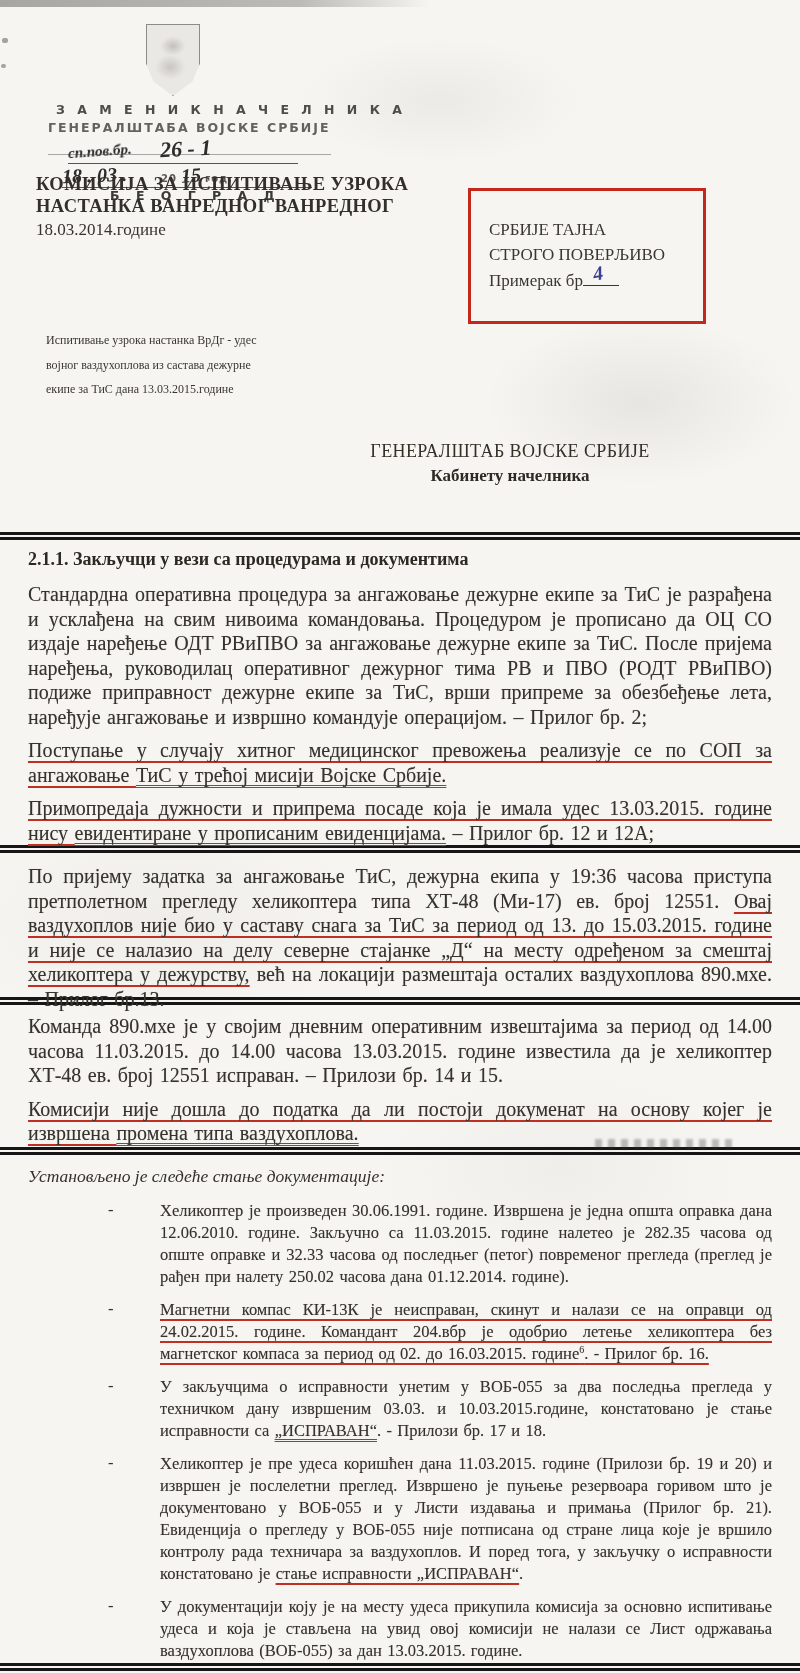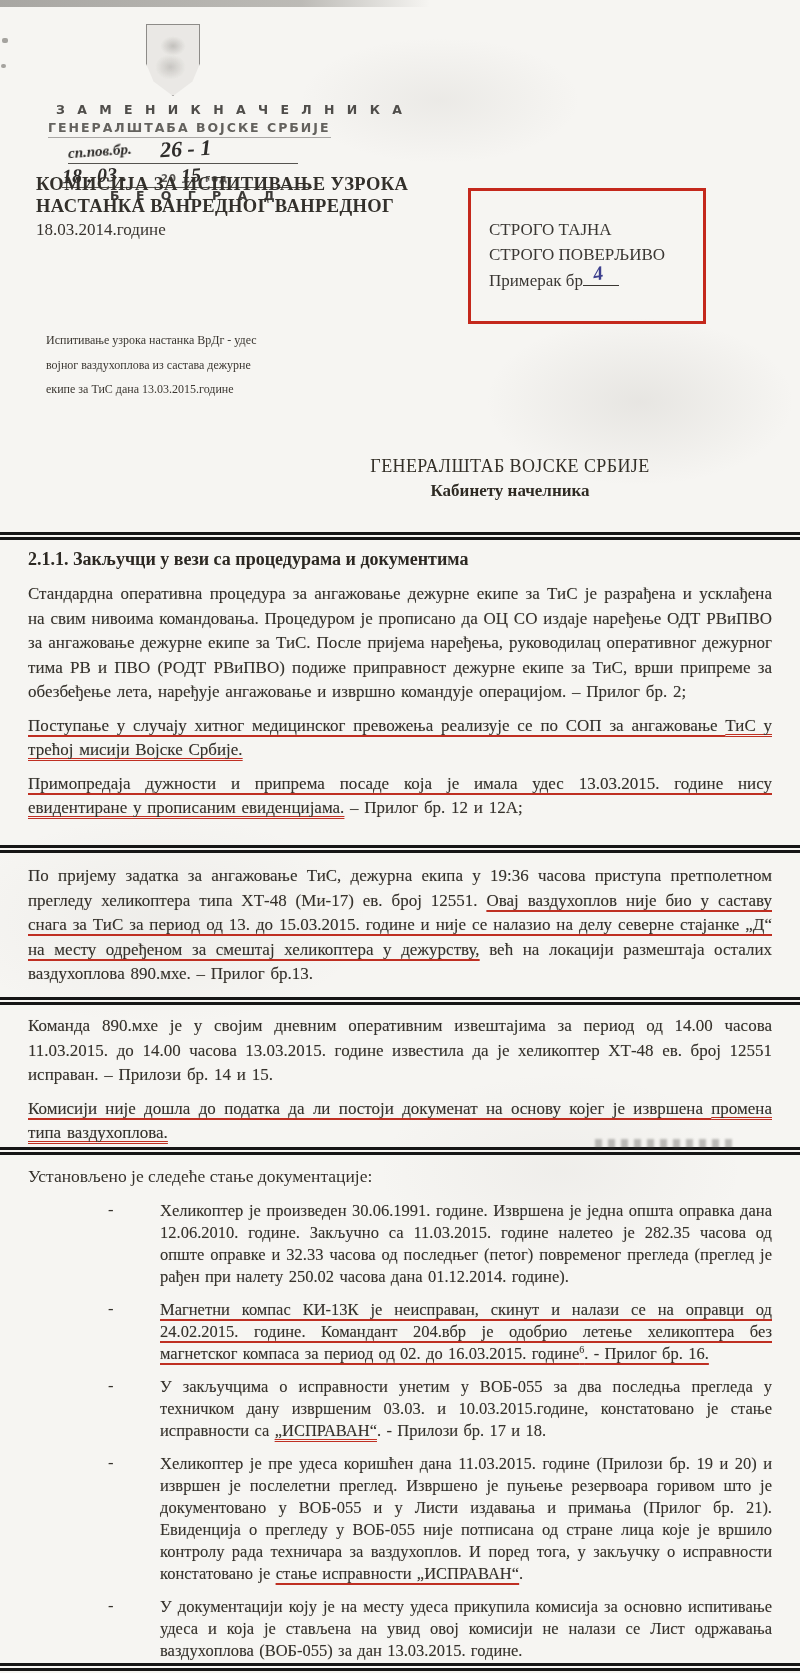--- a/index.html
+++ b/index.html
@@ -23,21 +23,21 @@
   .shield{position:absolute;left:106px;top:6px;width:52px;height:70px;
     background:
       radial-gradient(18px 14px at 50% 30%, rgba(120,117,112,.35), transparent 70%),
       radial-gradient(22px 18px at 45% 60%, rgba(120,117,112,.30), transparent 70%),
       rgba(200,197,192,.25);
     border:1.5px solid rgba(110,108,104,.75);
     clip-path:polygon(0 0,100% 0,100% 55%,86% 80%,50% 100%,14% 80%,0 55%);}
   .stamp-line{font-family:"DejaVu Sans","Liberation Sans",sans-serif;font-weight:700;
     color:#4f4d4a;letter-spacing:4px;font-size:12.5px;white-space:nowrap;}
   .stamp-l1{position:absolute;left:16px;top:84px;}
-  .stamp-l2{position:absolute;left:8px;top:102px;color:#64625e;letter-spacing:2px;border-bottom:1px solid rgba(90,88,85,.5);padding-bottom:2px;}
+  .stamp-l2{position:absolute;left:8px;top:102px;color:#64625e;letter-spacing:2px;border-bottom:1px solid rgba(90,88,85,.5);padding-bottom:19px;}
   .hw{font-style:italic;font-weight:700;color:#2f2d2b;}
   .hw-row1{position:absolute;left:28px;top:118px;width:230px;border-bottom:1.5px solid #55534f;padding-bottom:1px;}
   .scribble{font-size:15px;transform:rotate(-4deg);display:inline-block;filter:blur(.4px);}
   .hw-num{font-size:22px;transform:rotate(-3deg);display:inline-block;margin-left:24px;}
   .hw-row2{position:absolute;left:22px;top:146px;width:250px;border-bottom:1.5px solid #55534f;padding-bottom:0;}
   .hw-date{font-size:20px;transform:rotate(-2deg);display:inline-block;}
   .print-small{font-family:"DejaVu Sans",sans-serif;font-size:10px;font-weight:700;color:#5a5854;letter-spacing:1px;}
   .hw-year{font-size:20px;transform:rotate(-4deg);display:inline-block;}
   .stamp-city{position:absolute;left:60px;top:170px;font-family:"DejaVu Sans",sans-serif;
     font-weight:700;font-size:12.5px;letter-spacing:6px;color:#3c3a37;padding-left:10px;}
@@ -50,40 +50,40 @@
   
   .redbox{position:absolute;left:468px;top:188px;width:214px;height:104px;
     border:3px solid #c4281c;padding:26px 0 0 18px;box-sizing:content-box;}
   .redbox-line{font-size:17px;line-height:25px;color:#3a3733;}
   .copy-blank{display:inline-block;width:36px;border-bottom:1.5px solid #3a3733;position:relative;height:18px;vertical-align:baseline;}
   .copy-num{position:absolute;left:10px;top:-6px;font-style:italic;font-weight:700;font-size:20px;
     color:#3c3f8d;transform:rotate(-10deg);}
 
   
   .subject{position:absolute;left:46px;top:328px;font-size:12px;line-height:24.5px;color:#3a3630;}
-  .recipient{position:absolute;left:330px;top:441px;width:360px;text-align:center;margin-top:15px;}
+  .recipient{position:absolute;left:330px;top:441px;width:360px;text-align:center;}
   .recip-1{font-size:18px;letter-spacing:.4px;color:#343028;}
   .recip-2{font-size:17px;font-weight:700;margin-top:4px;color:#2f2b24;}
 
   
   .sep{position:absolute;left:0;width:800px;height:2px;
     border-top:3px solid #161616;border-bottom:3px solid #161616;}
   .smudge{position:absolute;left:595px;top:1139px;width:140px;height:10px;opacity:.55;filter:blur(1px);
     background:repeating-linear-gradient(90deg, rgba(55,53,50,.55) 0 7px, transparent 7px 13px);}
 
   
   .flowsec{position:absolute;left:28px;width:744px;}
   .heading{font-size:18px;font-weight:700;color:#2c2822;margin:0 0 12px 0;}
-  .para{font-size:17px;line-height:24.5px;text-align:justify;text-align-last:left;
+  .para{font-size:20px;line-height:24.5px;text-align:justify;text-align-last:left;
     margin:0 0 9px 0;color:#36322c;word-spacing:1.5px;text-shadow:0 0 .7px rgba(60,56,50,.35);}
   .u{text-decoration-line:underline;text-decoration-color:#bf2f22;text-decoration-thickness:2px;
      text-underline-offset:4px;text-decoration-skip-ink:none;}
   .u2{text-decoration-line:underline;text-decoration-style:double;text-decoration-color:#bf2f22;
      text-decoration-thickness:1px;text-underline-offset:3px;text-decoration-skip-ink:none;}
-  .intro{font-size:17.5px;margin:0 0 13px 0;color:#34302a;}
+  .intro{font-size:17.5px;margin:0 0 13px 0;color:#34302a;font-style:italic;}
   .bullet{display:flex;margin:0 0 11px 0;}
   .bullet .dash{width:132px;box-sizing:border-box;padding-left:80px;font-size:16.5px;color:#36322c;flex:none;}
   .bullet .btext{flex:1;font-size:16.5px;line-height:22px;text-align:justify;text-align-last:left;
     color:#36322c;word-spacing:1.2px;text-shadow:0 0 .7px rgba(60,56,50,.35);}
   sup.fnote{font-size:10px;vertical-align:super;line-height:0;}
 </style>
 </head>
 <body>
 
 <div class="page">
@@ -109,21 +109,21 @@
     <div class="stamp-city">Б Е О Г Р А Д</div>
   </div>
 
   <div class="commission">
     <div class="comm-line">КОМИСИЈА ЗА ИСПИТИВАЊЕ УЗРОКА</div>
     <div class="comm-line">НАСТАНКА ВАНРЕДНОГ ВАНРЕДНОГ</div>
     <div class="comm-date">18.03.2014.године</div>
   </div>
 
   <div class="redbox">
-    <div class="redbox-line">СТРОГО ТАЈНА</div>
+    <div class="redbox-line">СРБИЈЕ ТАЈНА</div>
     <div class="redbox-line">СТРОГО ПОВЕРЉИВО</div>
     <div class="redbox-line">
       <span>Примерак бр</span><span class="copy-blank"><span class="copy-num">4</span></span>
     </div>
   </div>
 
   <div class="subject">
     <div>Испитивање узрока настанка ВрДг - удес</div>
     <div>војног ваздухоплова из састава дежурне</div>
     <div>екипе за ТиС дана 13.03.2015.године</div>

